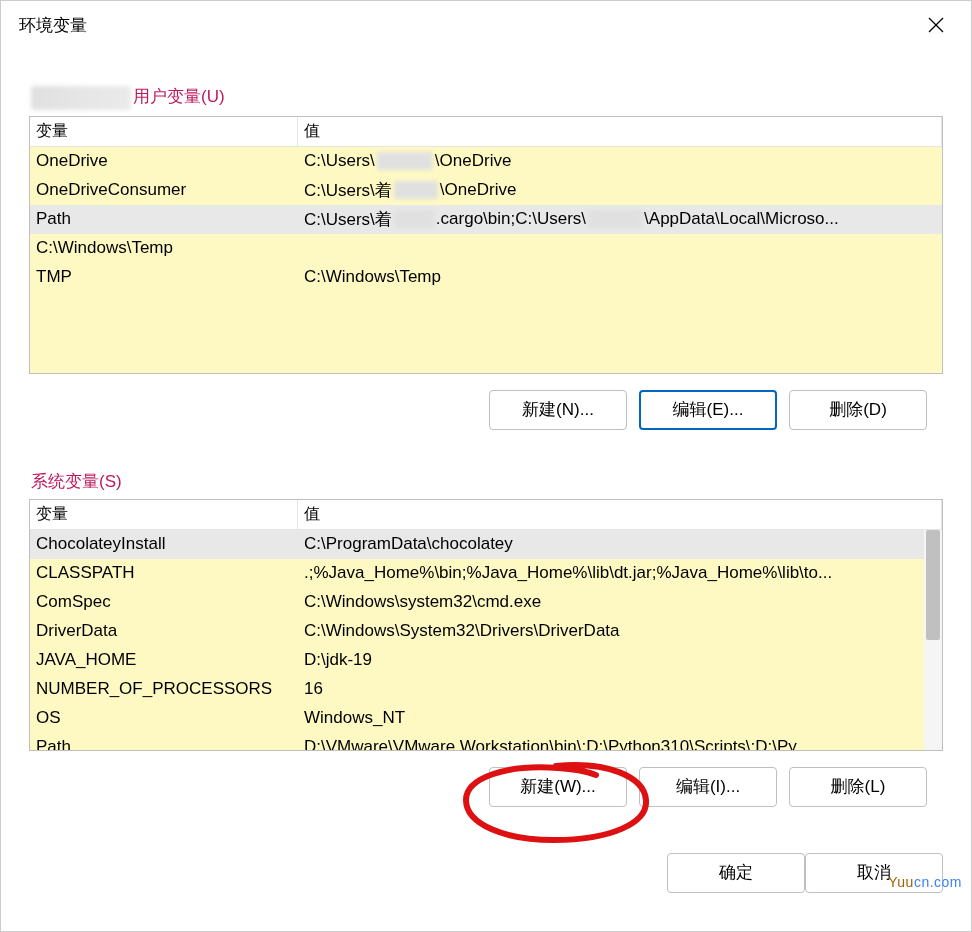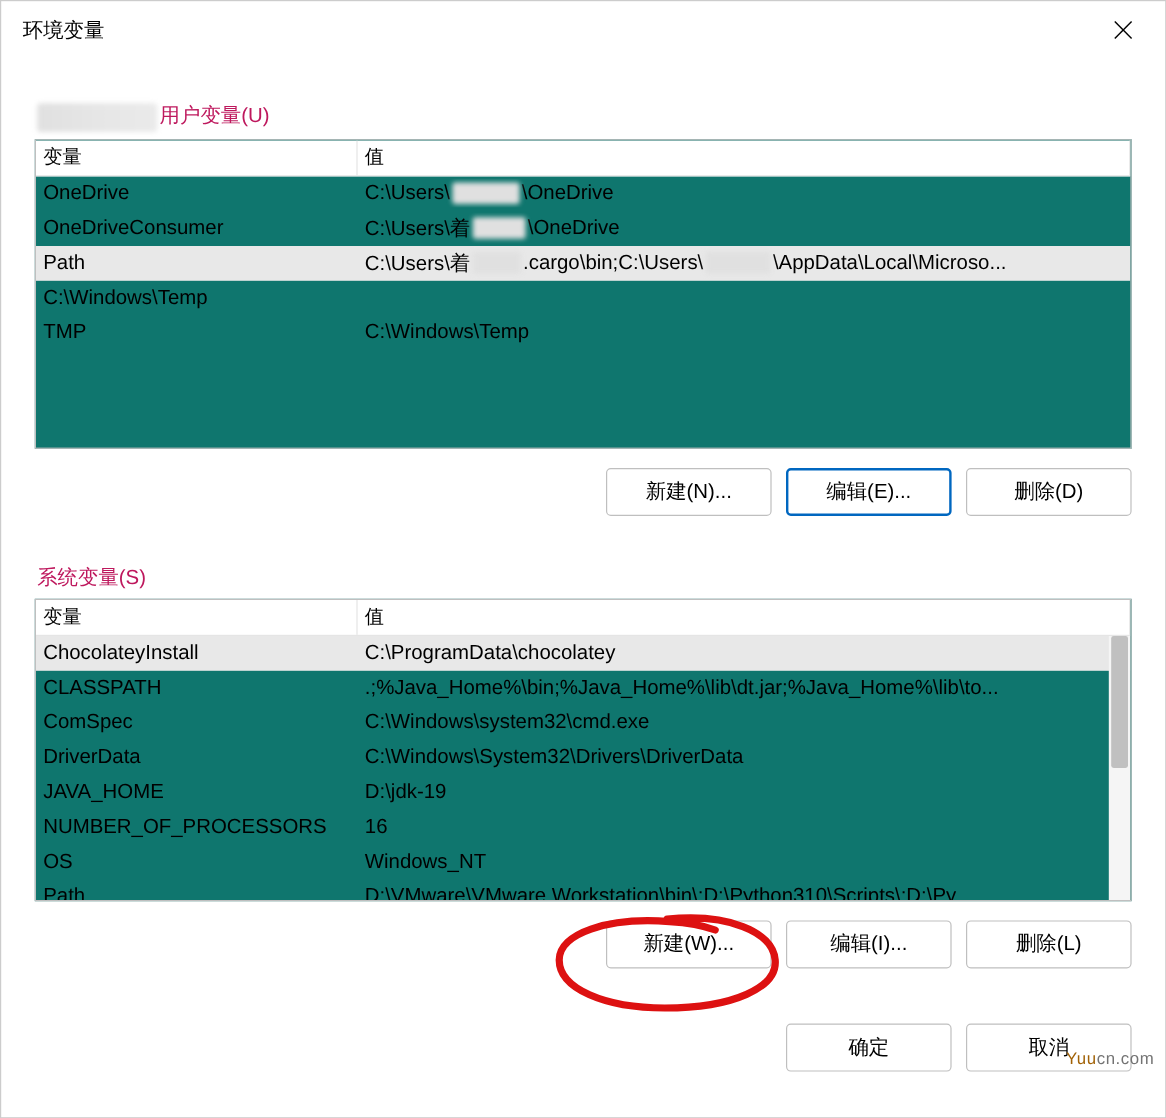--- a/index.html
+++ b/index.html
@@ -53,21 +53,21 @@
     height: 24px;
     background: linear-gradient(90deg, #e0e0e0 0%, #e6e6e6 50%, #eaeaea 100%);
     border-radius: 3px;
     filter: blur(2px);
     vertical-align: middle;
     margin-right: 2px;
   }
   .listbox {
     margin: 0 28px;
     border: 1px solid #bfbfbf;
-    background: #0f766e;
+    background: #fef9c3;
     overflow: hidden;
     position: relative;
   }
   .listbox.user { height: 258px; }
   .listbox.system { height: 252px; }
   .list-header {
     display: flex;
     border-bottom: 1px solid #e5e5e5;
     background: #fff;
     height: 30px;
@@ -111,40 +111,40 @@
     background: #e0e0e0;
     filter: blur(2px);
     border-radius: 2px;
     margin: 0 2px;
     vertical-align: middle;
   }
   .button-row {
     display: flex;
     justify-content: flex-end;
     gap: 12px;
-    margin: 16px 28px 0 28px;
+    margin: 16px 44px 0 28px;
   }
   .btn {
     min-width: 138px;
     height: 40px;
     border: 1px solid #bfbfbf;
     background: #fff;
     font-size: 17px;
     font-family: inherit;
     cursor: pointer;
     border-radius: 4px;
     padding: 0 12px;
   }
   .btn.primary {
     border: 2px solid #0067c0;
   }
   .dialog-actions {
     display: flex;
     justify-content: flex-end;
-    gap: 12px;
+    gap: 0;
     margin: 46px 28px 20px 28px;
   }
   .scrollbar {
     position: absolute;
     right: 0;
     top: 30px;
     bottom: 0;
     width: 18px;
     background: #f5f5f5;
   }
@@ -162,21 +162,21 @@
     pointer-events: none;
   }
   .watermark {
     position: absolute;
     right: 10px;
     bottom: 42px;
     font-size: 14px;
     letter-spacing: 0.5px;
   }
   .watermark .y { color: #a16207; }
-  .watermark .c { color: #737373; }
+  .watermark .c { color: #3b82f6; }
 </style>
 </head>
 <body>
 
 <div class="dialog">
   <div class="titlebar">
     <span class="title">环境变量</span>
     <div class="close-btn">
       <svg viewBox="0 0 16 16">
           <line x1="1" y1="1" x2="15" y2="15" stroke="#000" stroke-width="1.2"></line>

